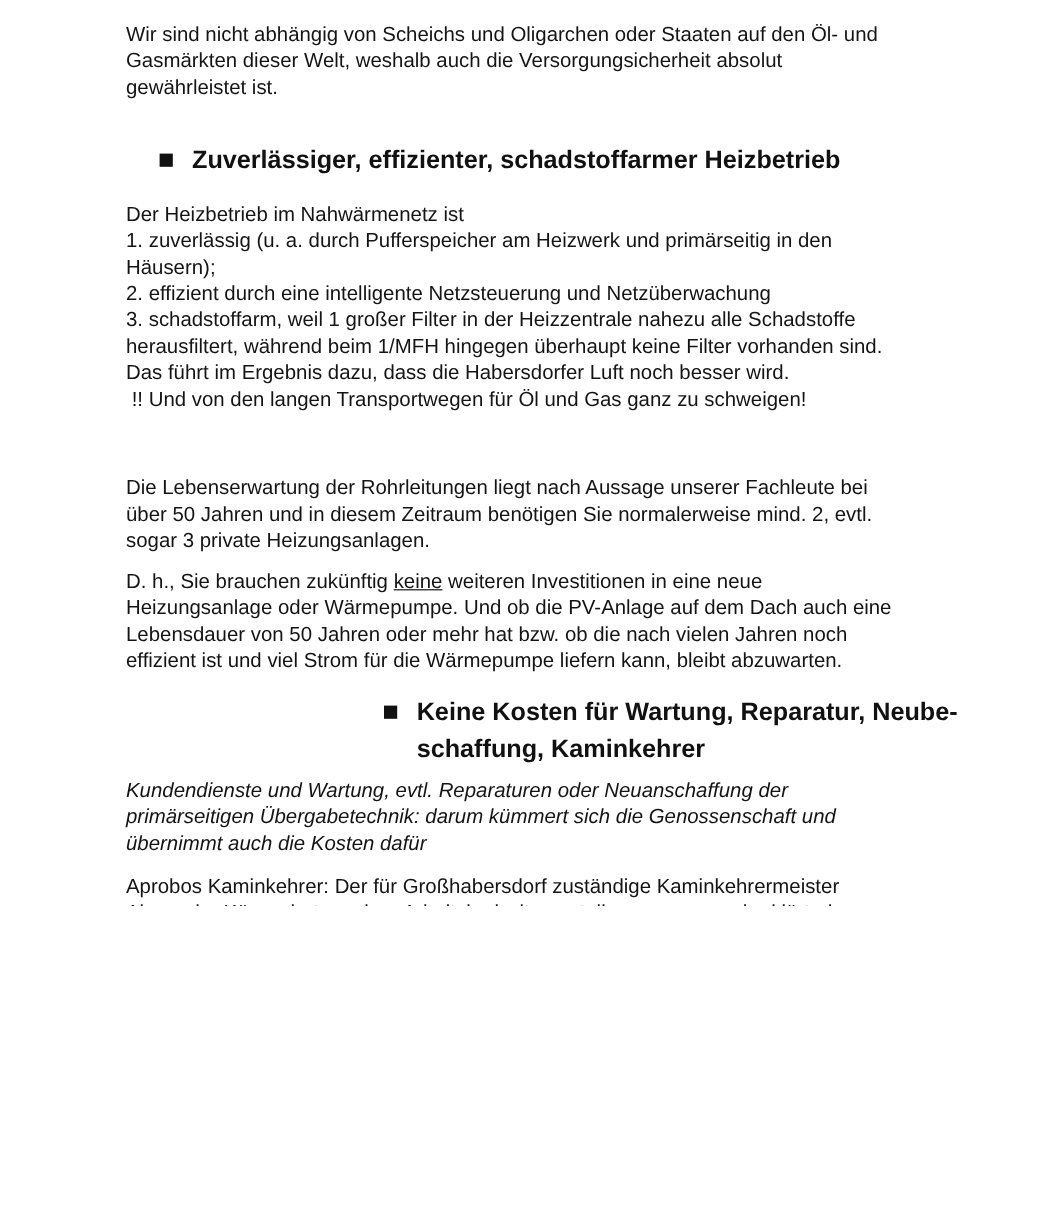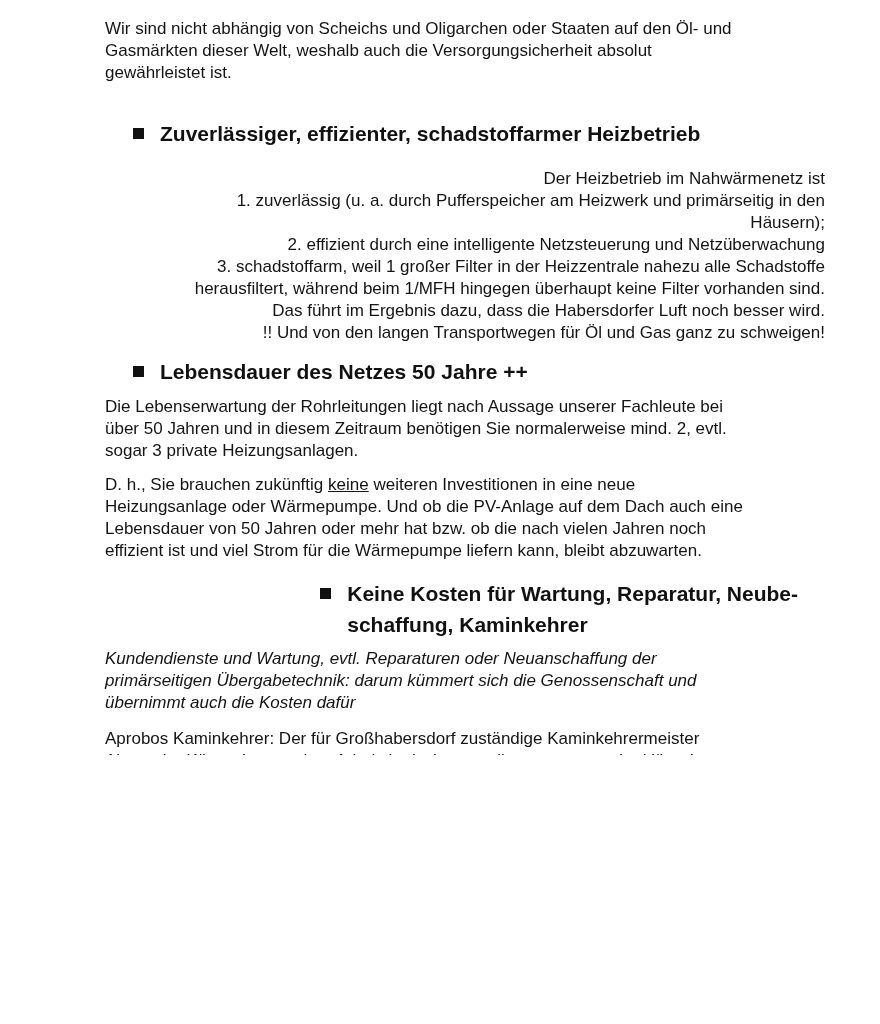--- a/index.html
+++ b/index.html
@@ -44,21 +44,21 @@
   }
   .heading .heading-text {
     white-space: pre-line;
   }
   .underline {
     text-decoration: underline;
   }
   
   #intro        { top: 18px;  }
   #head-1       { top: 118px; left: 133px; text-align: center; }
-  #para-1a      { top: 168px; text-align: right; }
+  #para-1a      { top: 168px; }
   #head-2       { top: 356px; left: 133px; }
   #para-2a      { top: 396px; }
   #para-2b      { top: 474px; }
   #head-3       { top: 578px; left: 238px; width: 560px; justify-content: flex-end; }
   #para-3a      { top: 648px; font-style: italic; }
   #para-3b      { top: 728px; }
   #head-4       { top: 868px; left: 239px; }
   #para-4a      { top: 926px; }
 </style>
 </head>
@@ -77,24 +77,20 @@
 
   <p id="para-1a" class="para">Der Heizbetrieb im Nahwärmenetz ist
 1. zuverlässig (u. a. durch Pufferspeicher am Heizwerk und primärseitig in den
 Häusern);
 2. effizient durch eine intelligente Netzsteuerung und Netzüberwachung
 3. schadstoffarm, weil 1 großer Filter in der Heizzentrale nahezu alle Schadstoffe
 herausfiltert, während beim 1/MFH hingegen überhaupt keine Filter vorhanden sind.
 Das führt im Ergebnis dazu, dass die Habersdorfer Luft noch besser wird.
 &nbsp;!! Und von den langen Transportwegen für Öl und Gas ganz zu schweigen!</p>
 
-  <div id="head-2" class="heading">
-    <span class="bullet"></span>
-    <span class="heading-text">Lebensdauer des Netzes 50 Jahre ++</span>
-  </div>
 
   <p id="para-2a" class="para">Die Lebenserwartung der Rohrleitungen liegt nach Aussage unserer Fachleute bei
 über 50 Jahren und in diesem Zeitraum benötigen Sie normalerweise mind. 2, evtl.
 sogar 3 private Heizungsanlagen.</p>
 
   <p id="para-2b" class="para"><span>D. h., Sie brauchen zukünftig </span><span class="underline">keine</span><span> weiteren Investitionen in eine neue
 Heizungsanlage oder Wärmepumpe. Und ob die PV-Anlage auf dem Dach auch eine
 Lebensdauer von 50 Jahren oder mehr hat bzw. ob die nach vielen Jahren noch
 effizient ist und viel Strom für die Wärmepumpe liefern kann, bleibt abzuwarten.</span></p>
 

